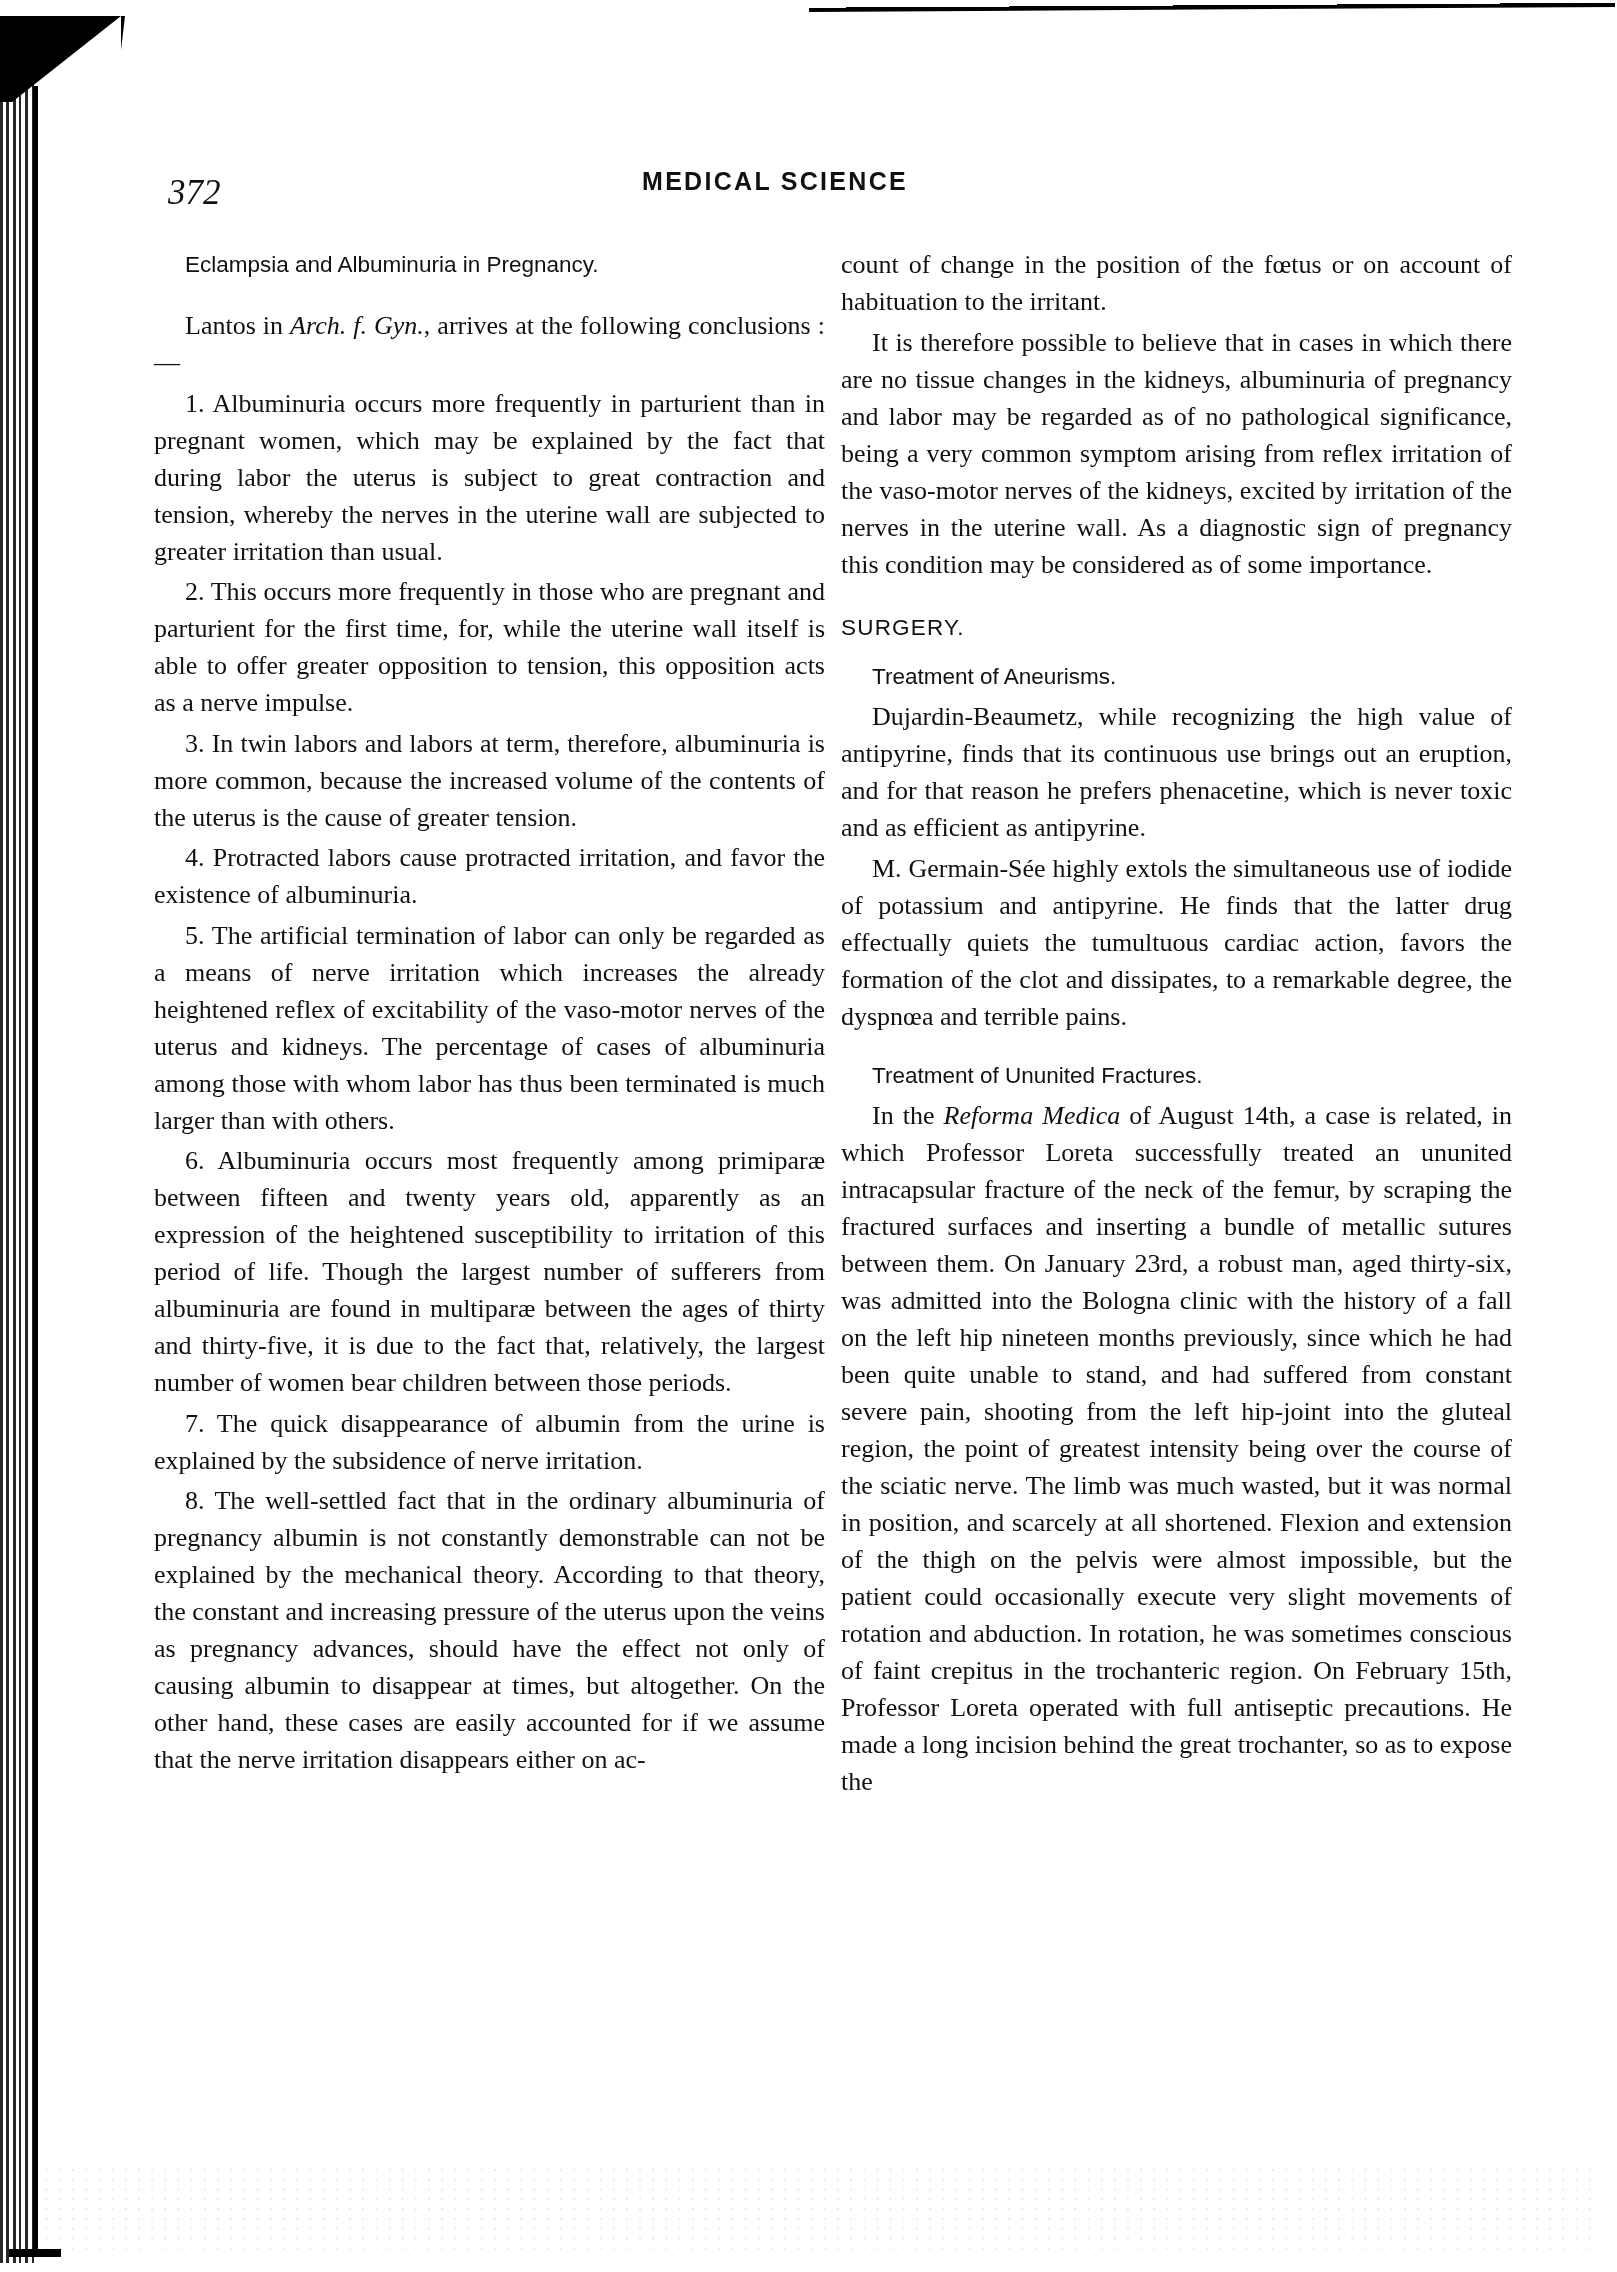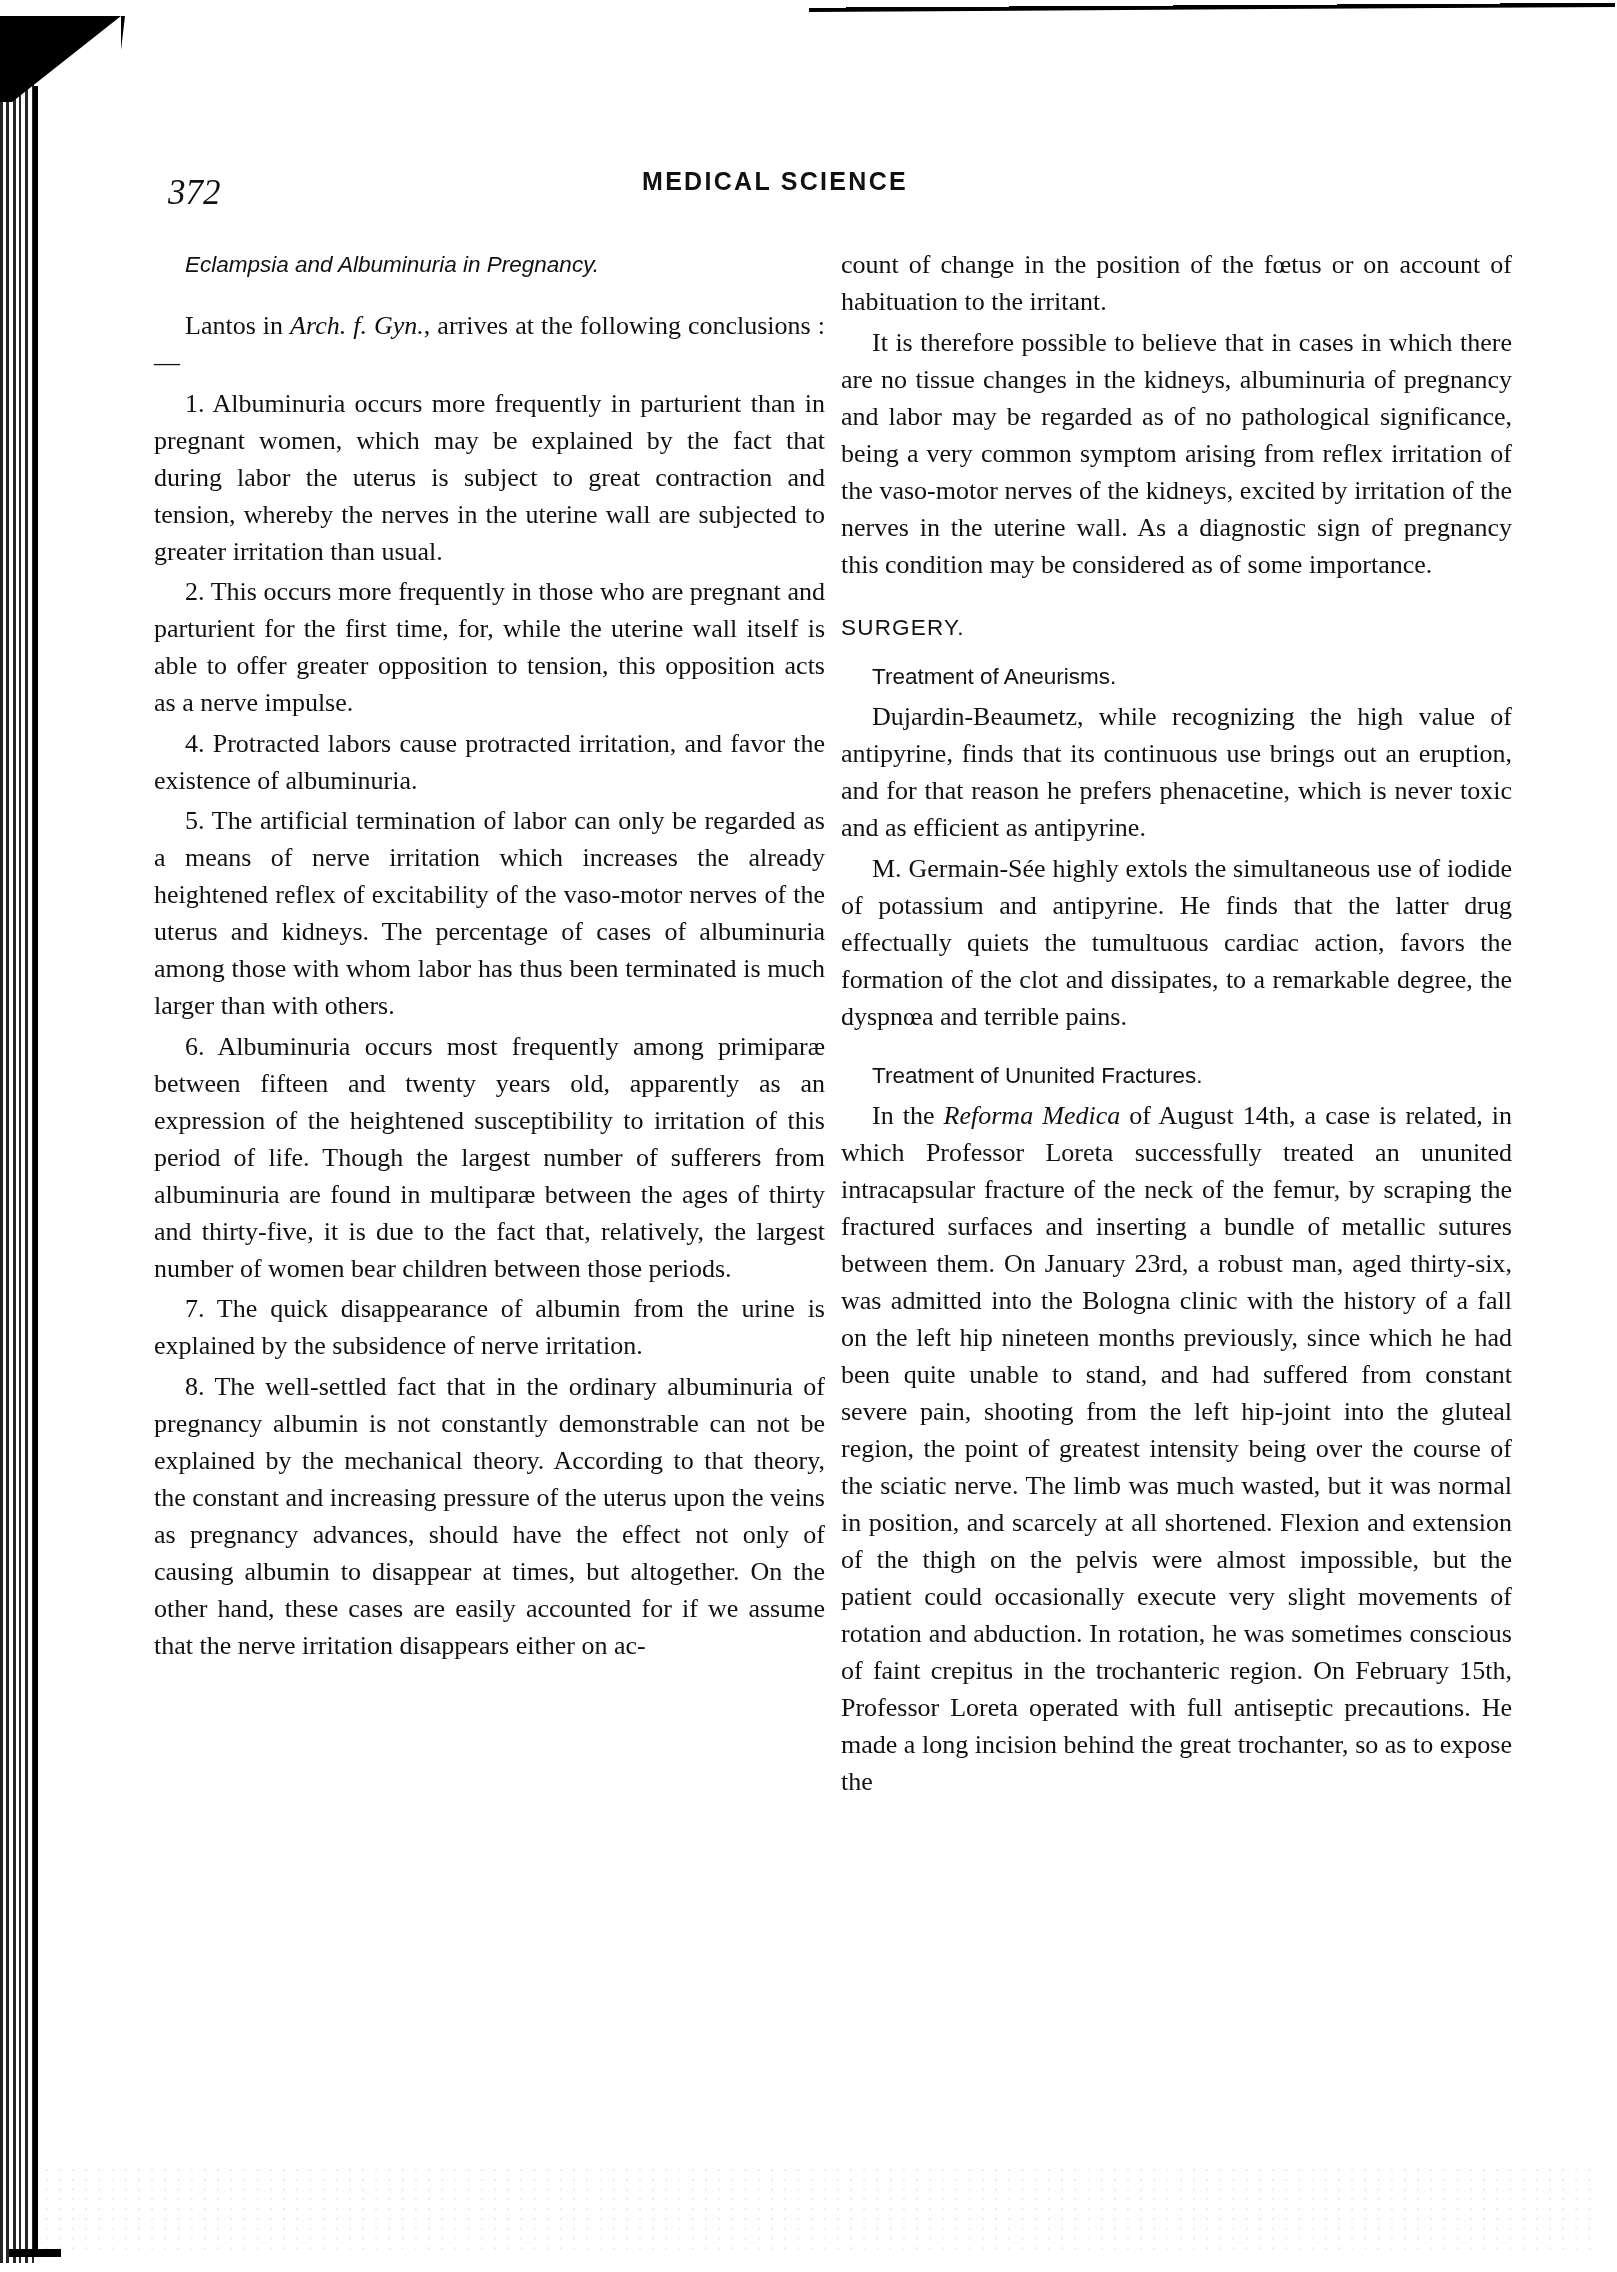--- a/index.html
+++ b/index.html
@@ -58,21 +58,21 @@
 
   .col p { margin: 0; text-indent: 31px; }
   .col p.cont { text-indent: 0; }
   .col p + p { margin-top: 3.5px; }
 
   .section-head {
     font-family: "Liberation Sans", "DejaVu Sans", sans-serif;
     font-size: 22.5px; line-height: 37px; margin: 0 0 12.7px 0; text-indent: 0;
   }
   .section-head.space-above { margin-top: 22px; }
-  .col-left .section-head { margin-bottom: 24px; font-style: italic; }
+  .col-left .section-head { margin-bottom: 24px; }
 
   .section-title {
     font-family: "Liberation Sans", "DejaVu Sans", sans-serif;
     font-size: 22.5px; letter-spacing: 1.2px; text-align: left;
     margin: 26.5px 0 11.5px 0; line-height: 37px;
   }
   .it { font-style: italic; }
 </style>
 </head>
 <body>
@@ -86,20 +86,21 @@
 <div class="speckle"></div>
 
 <div class="page-number">372</div>
 <div class="running-head">MEDICAL SCIENCE</div>
 
 <div class="col col-left">
   <p class="section-head">Eclampsia and Albuminuria in Pregnancy.</p>
   <p><span>Lantos in </span><span class="it">Arch. f. Gyn.</span><span>, arrives at the following conclusions :—</span></p>
   <p>1. Albuminuria occurs more frequently in parturient than in pregnant women, which may be explained by the fact that during labor the uterus is subject to great contraction and tension, whereby the nerves in the uterine wall are subjected to greater irritation than usual.</p>
   <p>2. This occurs more frequently in those who are pregnant and parturient for the first time, for, while the uterine wall itself is able to offer greater opposition to tension, this opposition acts as a nerve impulse.</p>
+  <p>3. In twin labors and labors at term, therefore, albuminuria is more common, because the increased volume of the contents of the uterus is the cause of greater tension.</p>
   <p>4. Protracted labors cause protracted irritation, and favor the existence of albuminuria.</p>
   <p>5. The artificial termination of labor can only be regarded as a means of nerve irritation which increases the already heightened reflex of excitability of the vaso-motor nerves of the uterus and kidneys. The percentage of cases of albuminuria among those with whom labor has thus been terminated is much larger than with others.</p>
   <p>6. Albuminuria occurs most frequently among primiparæ between fifteen and twenty years old, apparently as an expression of the heightened susceptibility to irritation of this period of life. Though the largest number of sufferers from albuminuria are found in multiparæ between the ages of thirty and thirty-five, it is due to the fact that, relatively, the largest number of women bear children between those periods.</p>
   <p>7. The quick disappearance of albumin from the urine is explained by the subsidence of nerve irritation.</p>
   <p>8. The well-settled fact that in the ordinary albuminuria of pregnancy albumin is not constantly demonstrable can not be explained by the mechanical theory. According to that theory, the constant and increasing pressure of the uterus upon the veins as pregnancy advances, should have the effect not only of causing albumin to disappear at times, but altogether. On the other hand, these cases are easily accounted for if we assume that the nerve irritation disappears either on ac-</p>
 </div>
 
 <div class="col col-right">
   <p class="cont">count of change in the position of the fœtus or on account of habituation to the irritant.</p>
   <p>It is therefore possible to believe that in cases in which there are no tissue changes in the kidneys, albuminuria of pregnancy and labor may be regarded as of no pathological significance, being a very common symptom arising from reflex irritation of the vaso-motor nerves of the kidneys, excited by irritation of the nerves in the uterine wall. As a diagnostic sign of pregnancy this condition may be considered as of some importance.</p>

